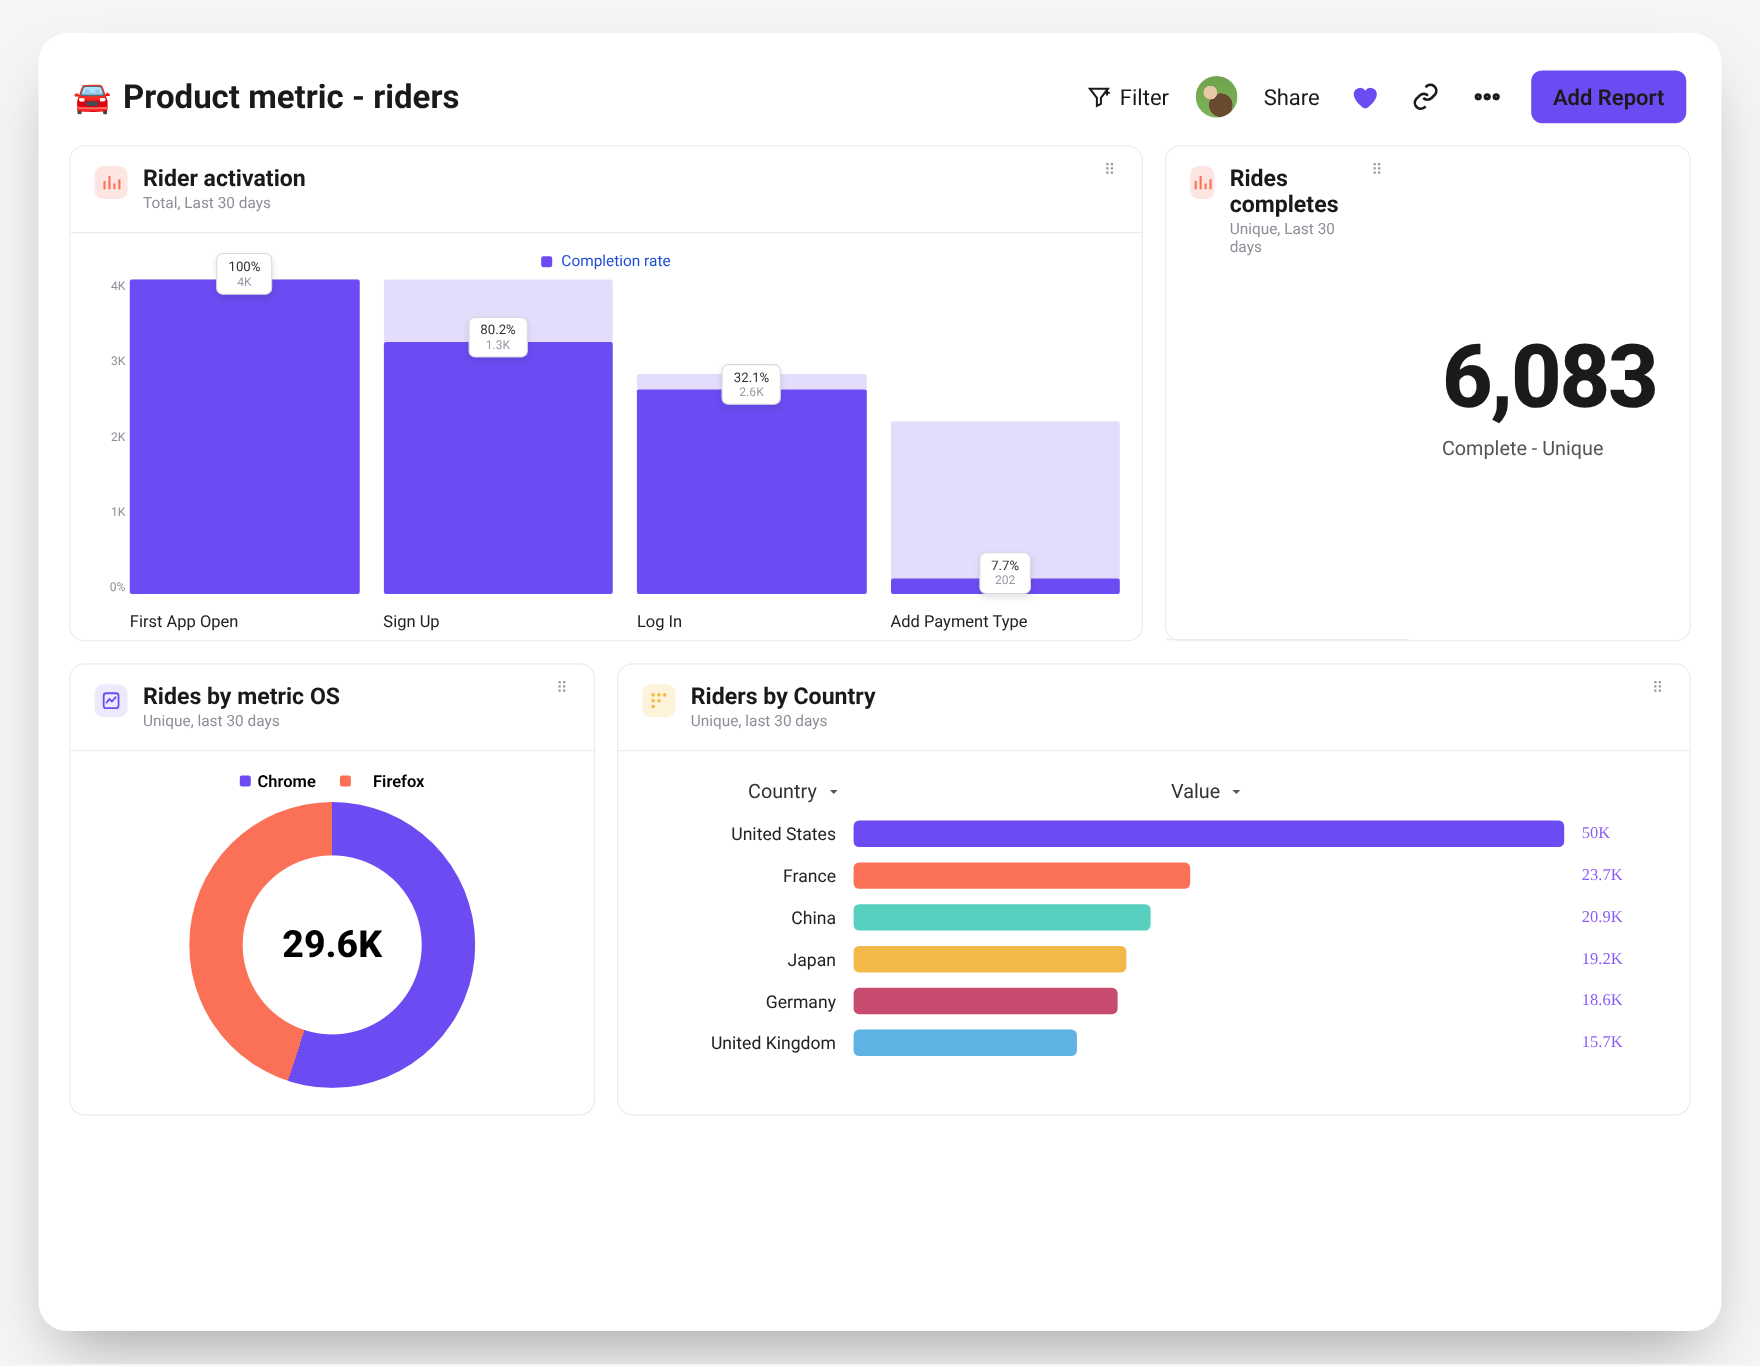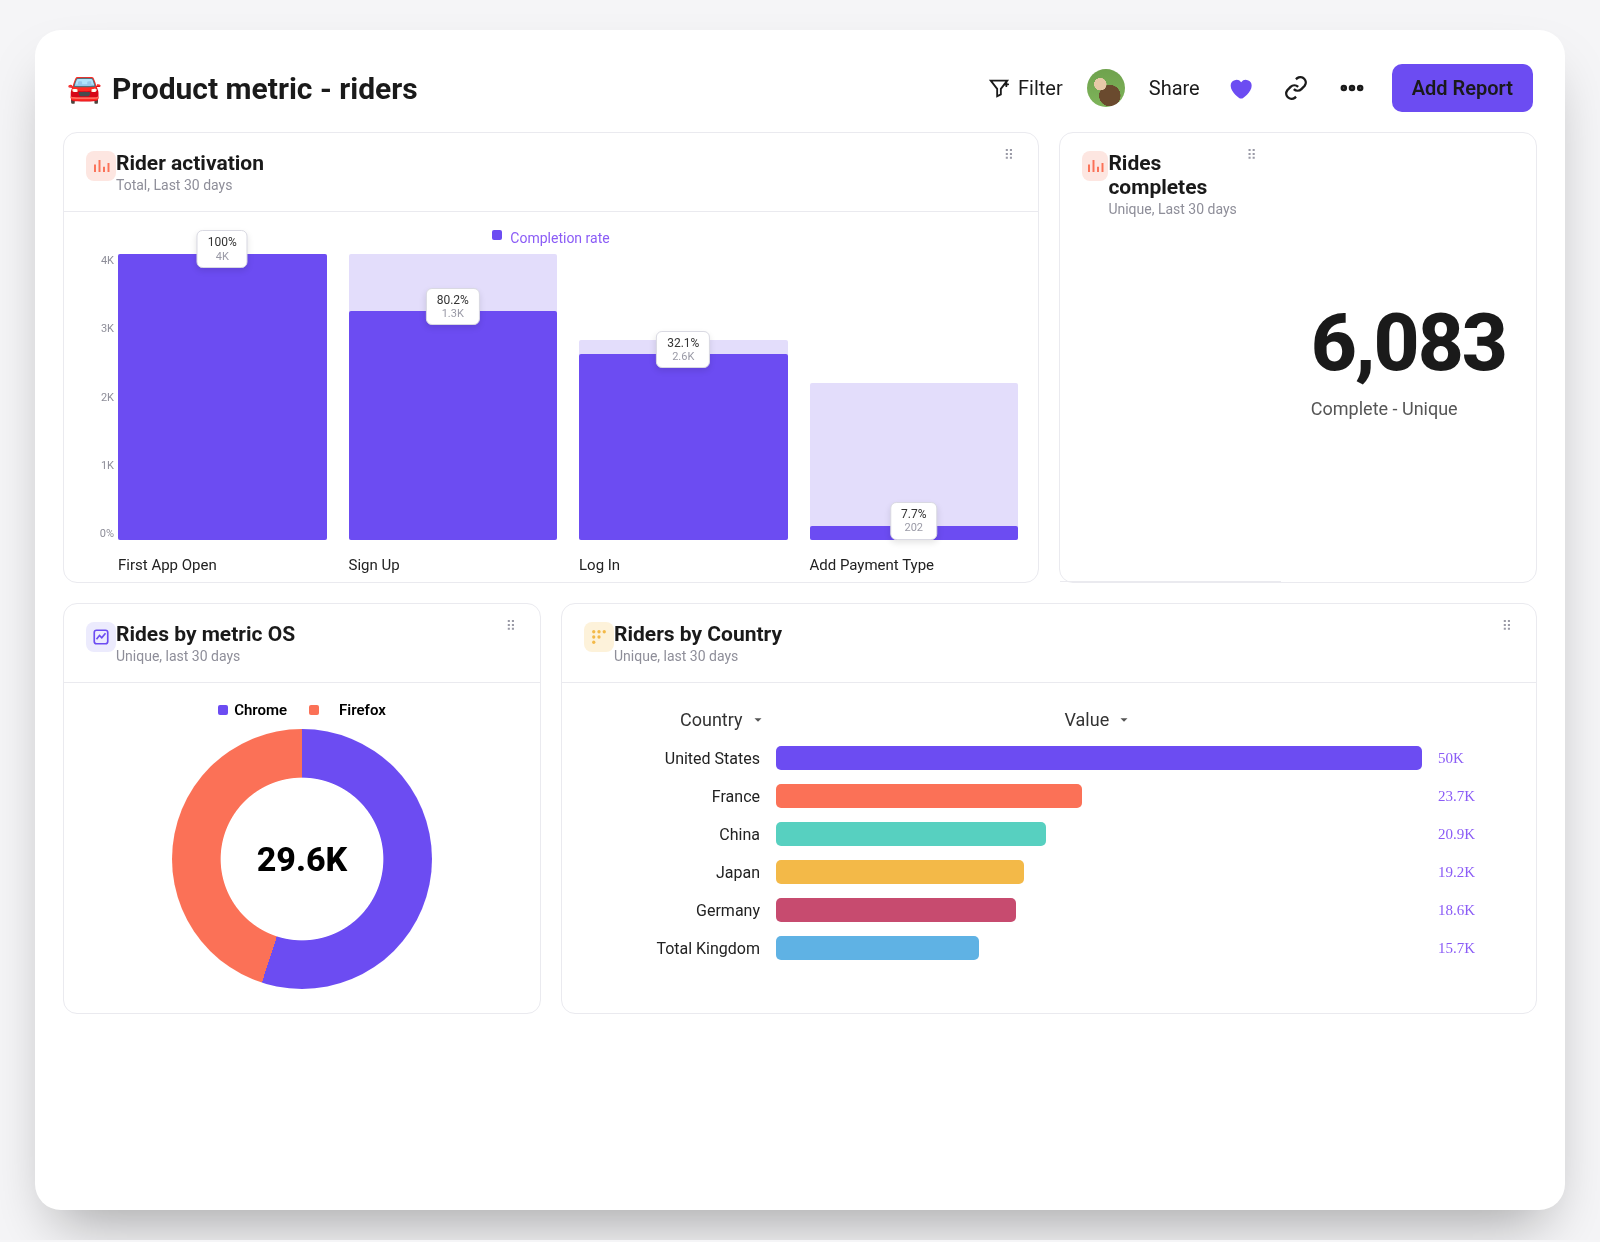--- a/index.html
+++ b/index.html
@@ -33,29 +33,29 @@
   .hdr .hbtn{display:flex;align-items:center;gap:8px;font-size:20px;color:var(--ink);cursor:pointer;}
   .hdr .icon-btn{width:32px;height:32px;display:flex;align-items:center;justify-content:center;cursor:pointer;}
   .avatar{width:38px;height:38px;border-radius:50%;background:
     radial-gradient(circle at 35% 40%,#e7c9a8 0 18%,transparent 19%),
     radial-gradient(circle at 60% 70%,#6a4a2e 0 30%,transparent 31%),
     linear-gradient(#6fa24d,#7eb45a);}
   .primary{background:var(--accent);color:#fff;border-radius:10px;padding:12px 20px;font-size:20px;font-weight:600;}
   
   .grid{display:grid;grid-template-columns: 1fr 1fr 1fr;gap:20px;}
   .card{border:1px solid var(--border);border-radius:14px;background:var(--card);}
-  .card .chead{display:flex;align-items:flex-start;padding:18px 22px;border-bottom:1px solid var(--border);}
+  .card .chead{display:flex;align-items:flex-start;gap:14px;padding:18px 22px;border-bottom:1px solid var(--border);}
   .card .chead .cicon{width:30px;height:30px;border-radius:8px;display:flex;align-items:center;justify-content:center;}
   .chead .titles{display:flex;flex-direction:column;}
   .chead .ct{font-size:21px;font-weight:700;color:var(--ink);}
   .chead .cs{font-size:14px;color:var(--muted);margin-top:2px;}
   .drag{margin-left:auto;color:#9a9aa6;cursor:grab;font-size:14px;letter-spacing:2px;line-height:8px;}
   
   .funnel-wrap{padding:18px 20px 8px;}
-  .legend-center{display:flex;justify-content:center;align-items:flex-start;gap:8px;font-size:14px;color:#8b5cf6;margin-bottom:8px;}
+  .legend-center{display:flex;justify-content:center;align-items:center;gap:8px;font-size:14px;color:#1d4ed8;margin-bottom:8px;}
   .dot{width:10px;height:10px;border-radius:2px;display:inline-block;}
   .funnel{position:relative;height:320px;padding-left:32px;}
   .yaxis{position:absolute;left:0;top:0;bottom:34px;width:30px;display:flex;flex-direction:column;justify-content:space-between;align-items:flex-end;font-size:11px;color:var(--muted);}
   .bars{position:absolute;left:34px;right:0;top:0;bottom:34px;display:grid;grid-template-columns:repeat(4,1fr);gap:22px;}
   .bar{position:relative;align-self:end;height:100%;}
   .bar .ghost{position:absolute;left:0;right:0;bottom:0;background:var(--accent-ghost);border-radius:2px;}
   .bar .fill{position:absolute;left:0;right:0;bottom:0;background:var(--accent);border-radius:2px;}
   .bar .chip{position:absolute;left:50%;transform:translateX(-50%);background:#fff;border:1px solid #d9d9e2;border-radius:6px;padding:4px 10px;text-align:center;font-family:ui-monospace,Menlo,monospace;font-size:12px;line-height:1.2;box-shadow:0 3px 6px rgba(0,0,0,.1);white-space:nowrap;}
   .bar .chip .pct{color:#333;}
   .bar .chip .cnt{color:#9a9aa6;font-size:11px;}
@@ -329,21 +329,21 @@
               <div class="val">19.2K</div>
             </div>
             <div class="row">
               <div class="name">Germany</div>
               <div class="track">
                 <div class="barfill" style="width:37.2%;background:#c74b6f"></div>
               </div>
               <div class="val">18.6K</div>
             </div>
             <div class="row">
-              <div class="name">Total Kingdom</div>
+              <div class="name">United Kingdom</div>
               <div class="track">
                 <div class="barfill" style="width:31.4%;background:#5fb2e4"></div>
               </div>
               <div class="val">15.7K</div>
             </div>
           </div>
       </div>
     </div>
 
   </div>

